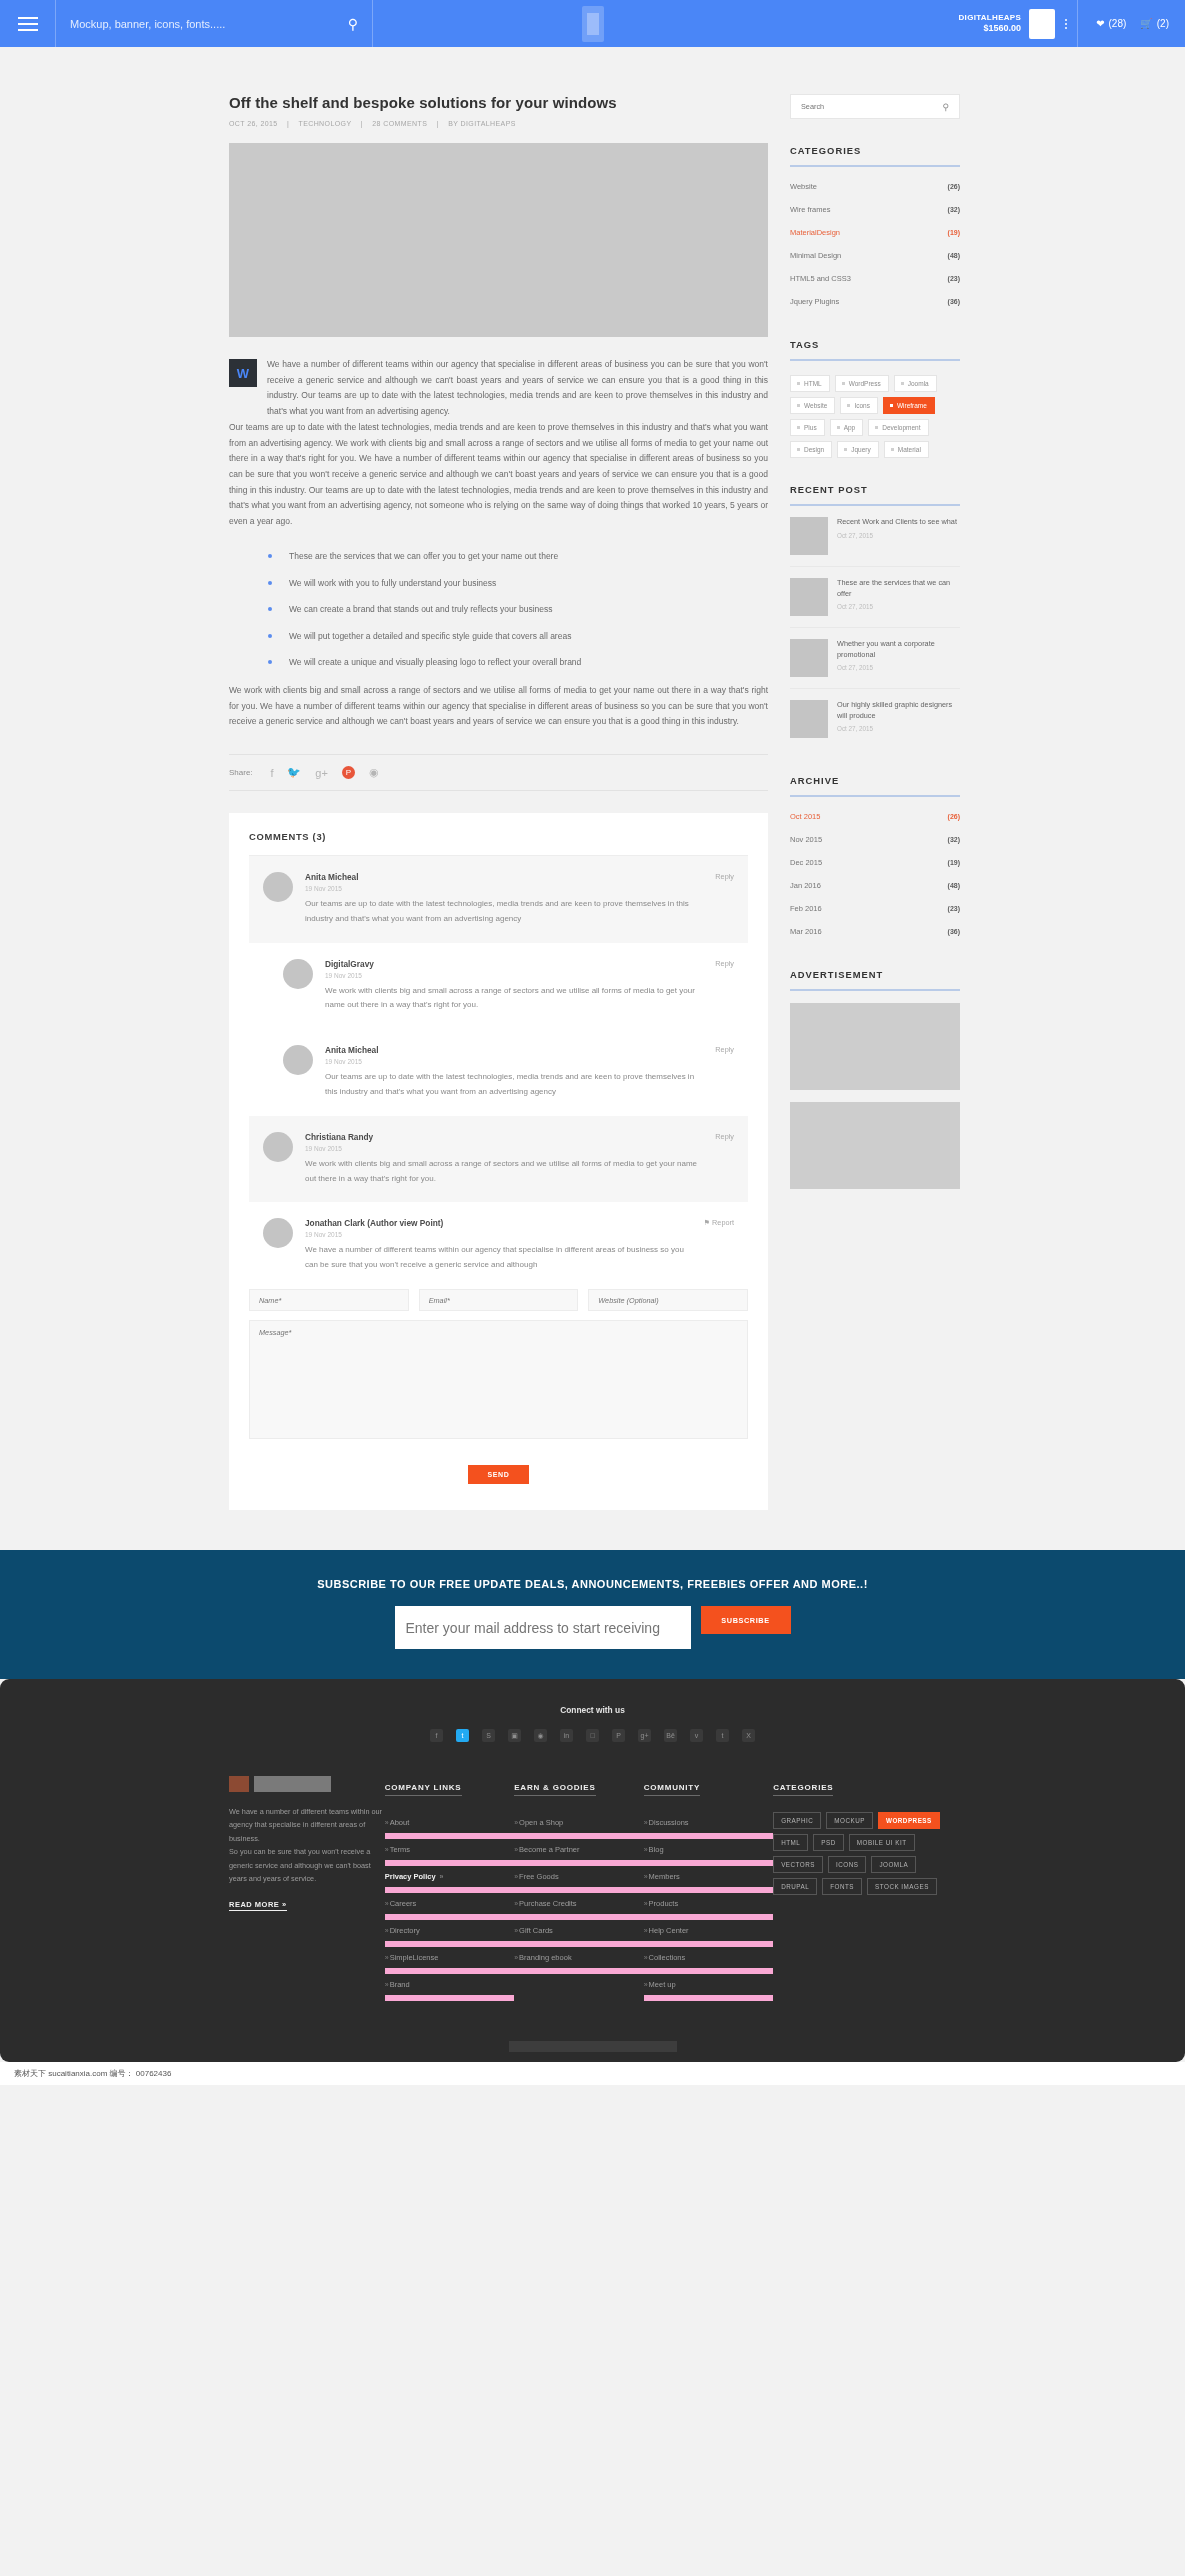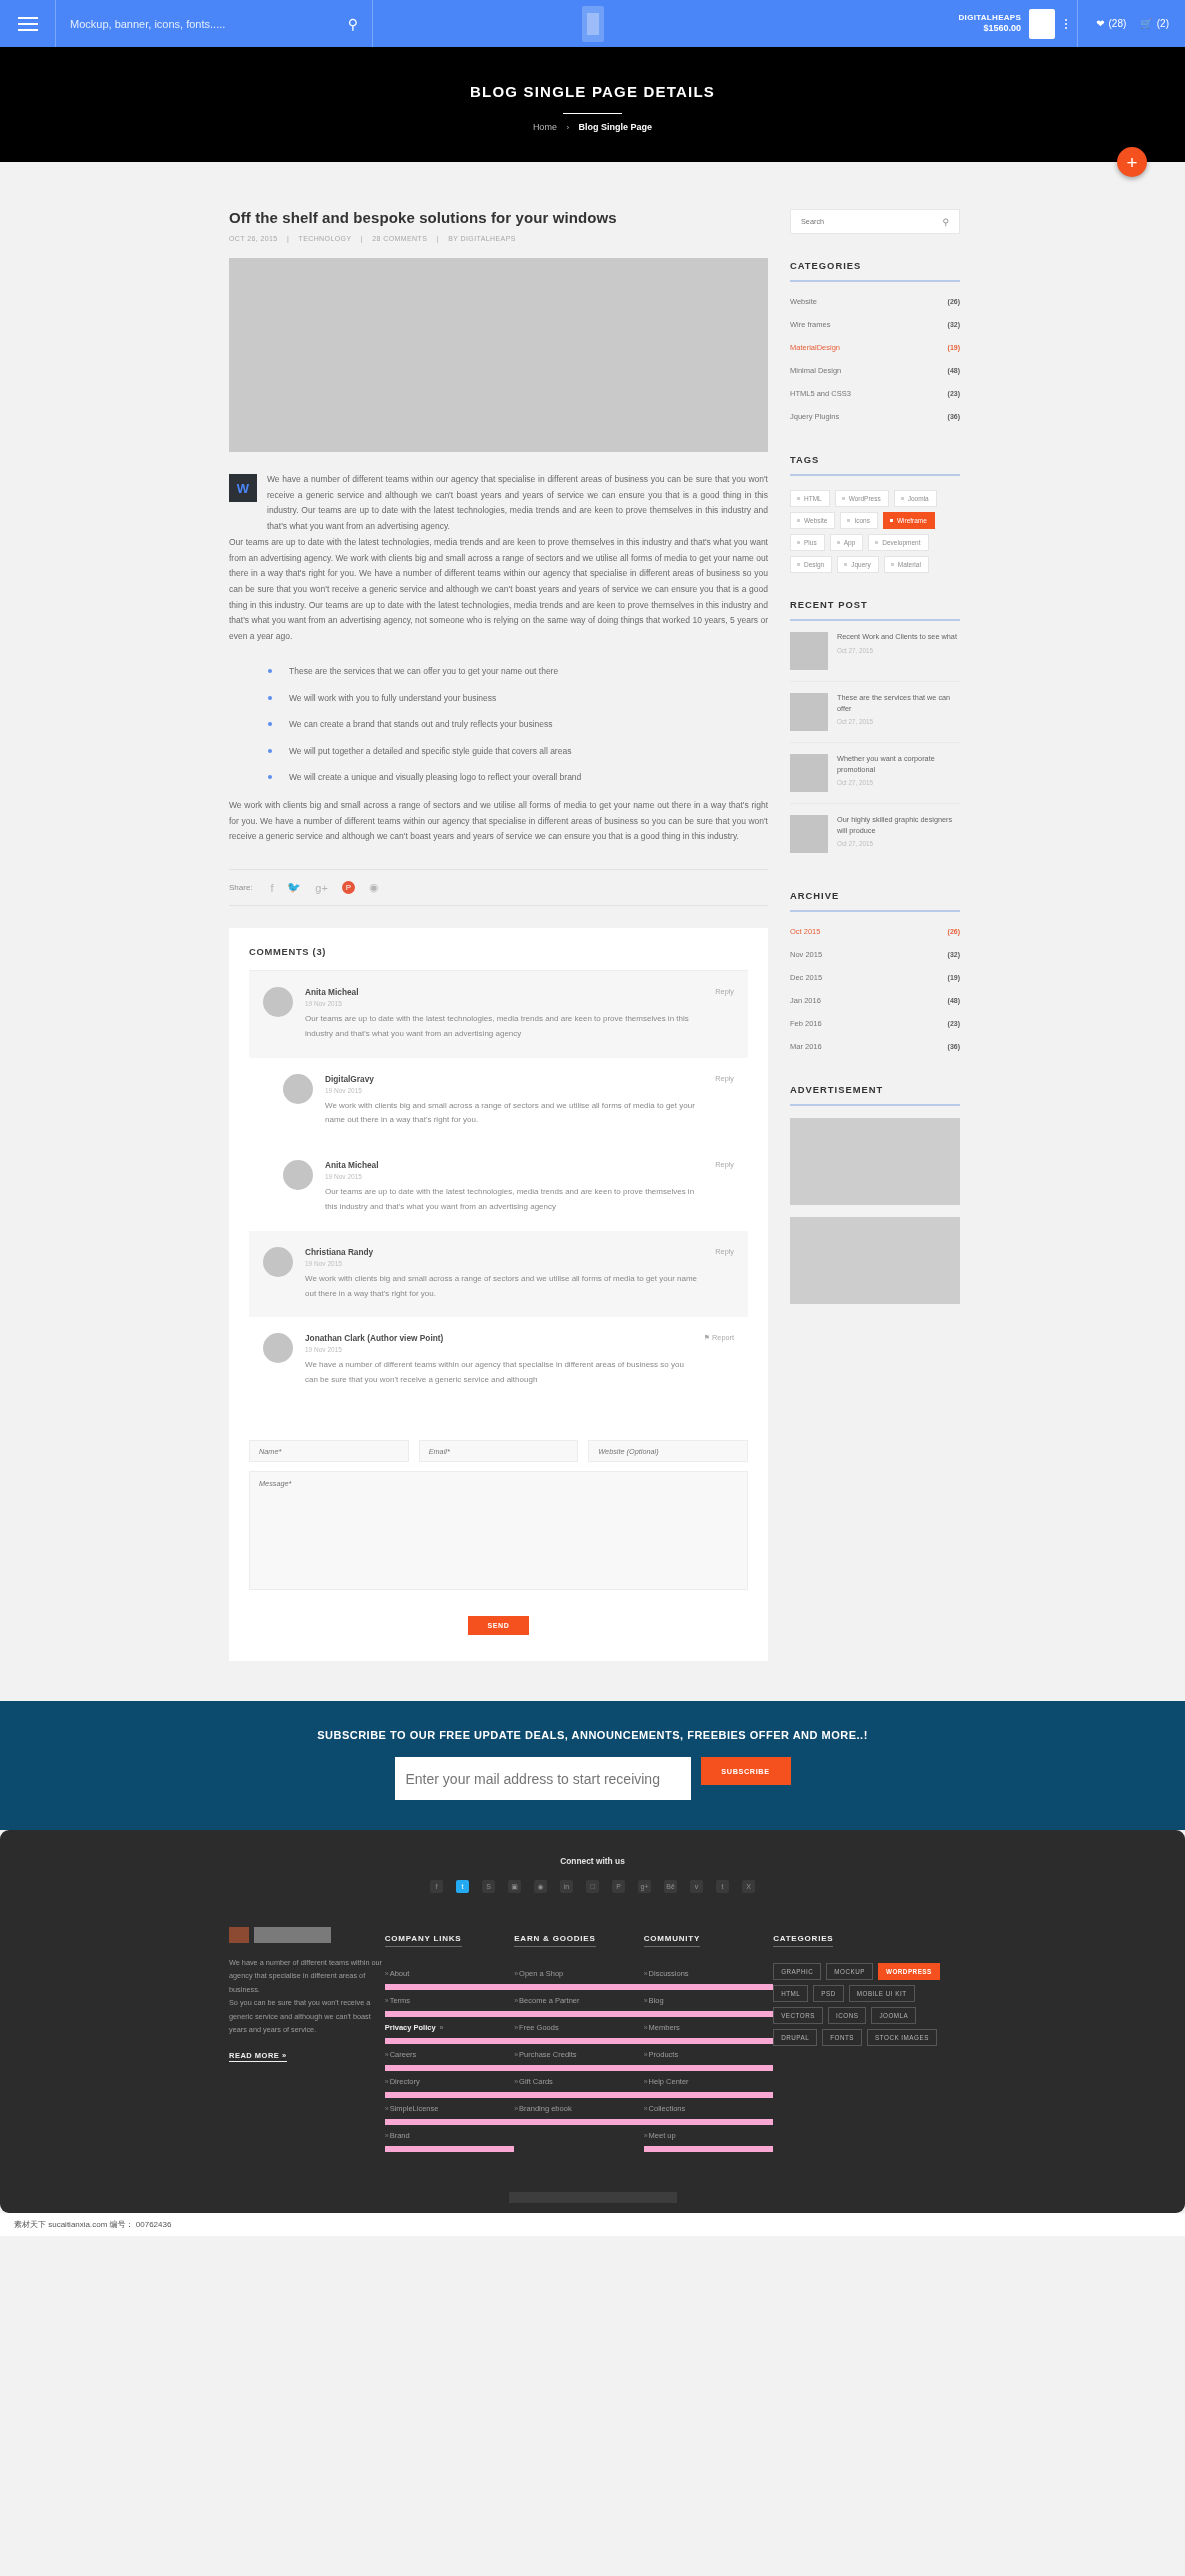--- a/index.html
+++ b/index.html
@@ -143,21 +143,21 @@
   .cmt.ind { padding-left: 34px; }
   .avatar { width: 30px; height: 30px; border-radius: 50%; background:#c4c4c4; flex:0 0 30px; margin-right: 12px; }
   .cmt-body { flex: 1; }
   .cmt-name { font-size: 8.3px; color:#4b4b4b; font-weight: bold; }
   .cmt-date { font-size: 6.5px; color:#bdbdbd; margin-top: 3px; }
   .cmt-text { font-size: 8px; color:#8a8a8a; line-height: 1.85; margin-top: 5px; }
   .reply { font-size: 7.3px; color:#a9a9a9; margin-left: auto; padding-left: 10px; white-space:nowrap; }
 
   .form-head { font-size: 9.4px; color:#3c3c3c; letter-spacing:0.7px; font-weight:bold;
                padding: 22px 0 12px; border-bottom:1px solid #ededed; margin: 0 0 18px; }
-  .frow { display:flex; gap: 10px; margin-top: 36px; }
+  .frow { display:flex; gap: 10px; }
   .fin {
     flex:1; height: 22px; background:#f8f8f8; border:1px solid #ececec;
     font-size: 7.3px; color:#b2b2b2; padding: 0 9px; font-style: italic;
     font-family:"Liberation Sans", sans-serif; outline:none;
   }
   .fta {
     width:100%; height: 119px; background:#f8f8f8; border:1px solid #ececec;
     margin-top: 9px; font-size: 7.3px; color:#b2b2b2; padding: 7px 9px;
     font-style: italic; font-family:"Liberation Sans", sans-serif; outline:none; resize:none;
   }
@@ -284,30 +284,20 @@
           <span>(28)</span>
         </div>
         <div class="ticon">
           <span>🛒</span>
           <span>(2)</span>
         </div>
       </div>
     </div>
   </div>
 
-  <div class="hero">
-    <h1>BLOG SINGLE PAGE DETAILS</h1>
-    <div class="hero-rule"></div>
-    <div class="crumbs">
-      <span>Home</span>
-      <span class="sep">›</span>
-      <span class="cur">Blog Single Page</span>
-    </div>
-    <div class="fab">+</div>
-  </div>
 
   <div class="wrap">
     <div class="cols">
 
       <div class="main-col">
         <div class="post-title">Off the shelf and bespoke solutions for your windows</div>
         <div class="post-meta">
           <span>OCT 26, 2015</span>
           <span class="d">|</span>
           <span>TECHNOLOGY</span>

